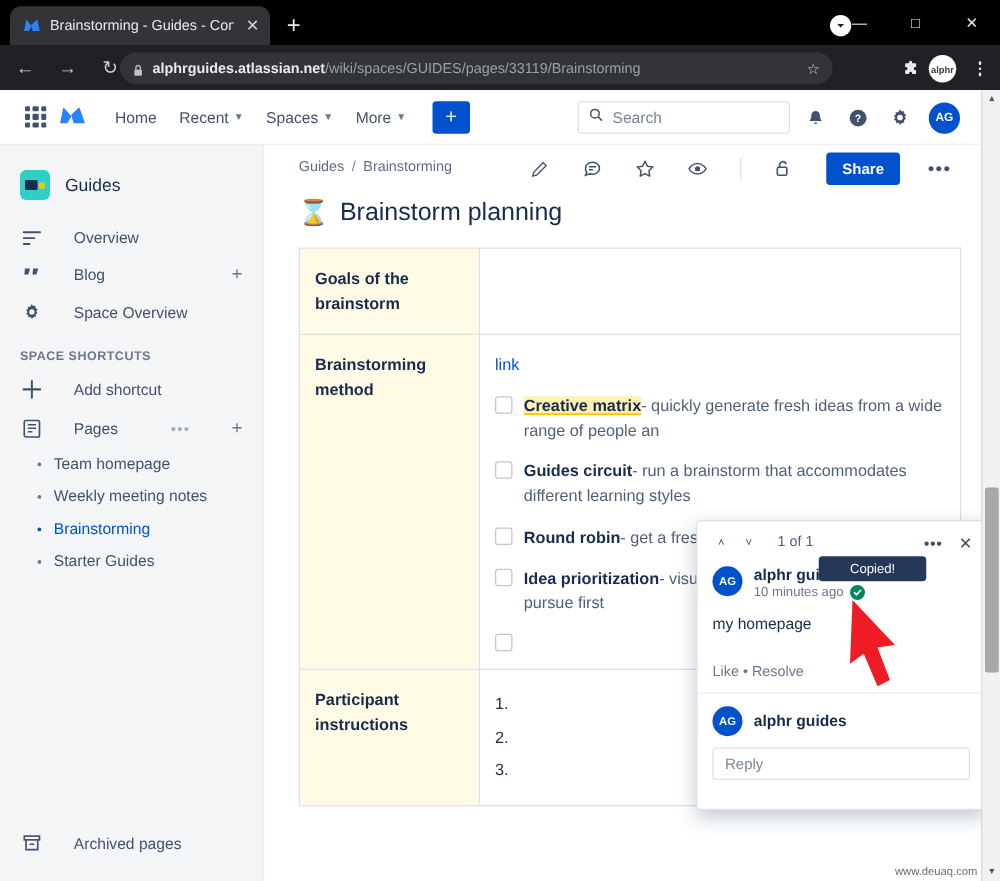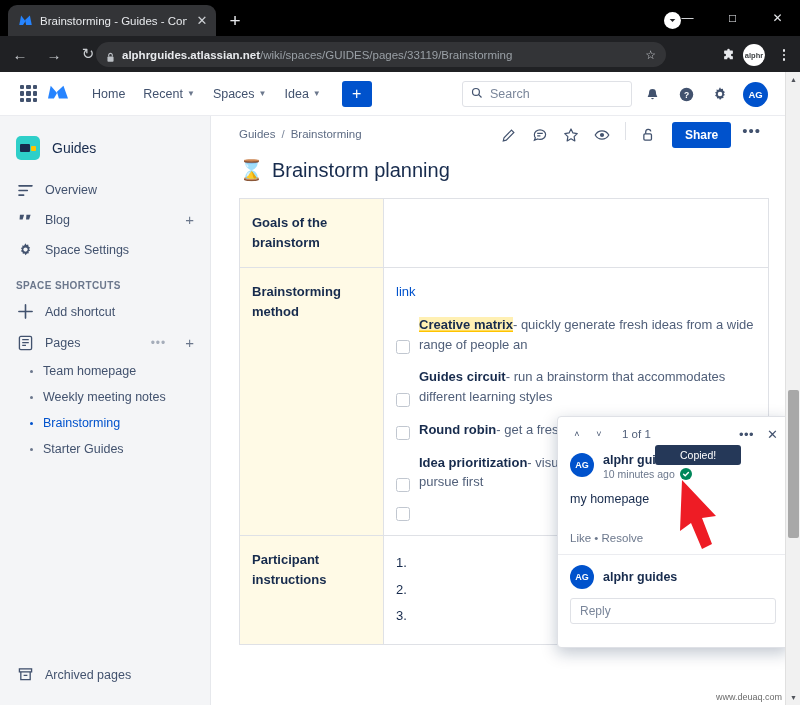--- a/index.html
+++ b/index.html
@@ -145,21 +145,21 @@
   .space-head { display: flex; align-items: center; gap: 12px; padding: 20px 16px 16px 16px; cursor: pointer; }
   .space-ico {
     width: 24px; height: 24px; border-radius: 5px; background: #2ecfc9;
     position: relative; flex: 0 0 24px; overflow: hidden;
   }
   .space-ico .b1 { position: absolute; left: 4px; top: 8px; width: 10px; height: 8px; background: #172b4d; border-radius: 1px; }
   .space-ico .b2 { position: absolute; left: 15px; top: 10px; width: 5px; height: 5px; background: #ffc400; border-radius: 1px; }
   .space-name { font-size: 14px; color: #172b4d; font-weight: 500; }
 
   .sb-row {
-    display: flex; align-items: center; gap: 11px; padding: 7px 16px;
+    display: flex; align-items: center; gap: 25px; padding: 7px 16px;
     font-size: 12.5px; color: #42526e; cursor: pointer; position: relative;
   }
   .sb-ico { width: 18px; flex: 0 0 18px; display: flex; align-items: center; justify-content: center; color: #42526e; }
   .sb-plus { margin-left: auto; color: #6b778c; font-size: 15px; font-weight: 300; }
   .sb-dots { margin-left: auto; color: #a5adba; font-size: 12px; letter-spacing: 1px; }
   .sb-head {
     font-size: 10px; font-weight: bold; color: #6b778c; letter-spacing: .4px;
     padding: 16px 16px 5px 16px; text-transform: uppercase;
   }
   .sb-page {
@@ -170,21 +170,21 @@
   .sb-page.active { color: #0052cc; }
   .sb-page.active .dot { background: #0052cc; }
   .sb-archived { position: absolute; left: 0; bottom: 16px; width: 100%; }
 
   
   .content { position: absolute; left: 211px; top: 44px; width: 574px; height: 589px; background: #fff; }
   .crumbs { position: absolute; left: 28px; top: 12px; font-size: 11.5px; color: #5e6c84; display: flex; gap: 6px; }
   .crumbs a { color: #5e6c84; text-decoration: none; cursor: pointer; }
   .crumbs .sep { color: #7a869a; }
 
-  .ptools { position: absolute; right: 18px; top: 6px; display: flex; align-items: flex-start; gap: 5px; }
+  .ptools { position: absolute; right: 18px; top: 6px; display: flex; align-items: center; gap: 16px; }
   .ptool {
     width: 26px; height: 26px; display: flex; align-items: center;
     justify-content: center; cursor: pointer; border-radius: 3px; color: #42526e;
   }
   .tdiv { width: 1px; height: 18px; background: #dfe1e6; margin: 0 5px; }
   .share-btn {
     background: #0052cc; color: #fff; font-size: 12px; font-weight: bold;
     padding: 6px 13px; border-radius: 3px; cursor: pointer; margin-left: 5px;
   }
   .more-dots { color: #42526e; font-size: 15px; padding: 0 6px; cursor: pointer; letter-spacing: 1px; }
@@ -196,21 +196,21 @@
 
   
   .tbl {
     position: absolute; left: 28px; top: 82px; width: 530px;
     border-collapse: collapse; table-layout: fixed;
   }
   .tbl td { border: 1px solid #dfe1e6; vertical-align: top; padding: 14px 12px; }
   .tbl td.hd { background: #fffae6; width: 144px; font-weight: bold; color: #172b4d; font-size: 13px; line-height: 1.55; }
   .tbl td.bd { font-size: 13px; color: #172b4d; line-height: 1.5; }
   .lnk { color: #0052cc; cursor: pointer; font-size: 13px; }
-  .task { display: flex; gap: 9px; margin-top: 13px; align-items: flex-end; }
+  .task { display: flex; gap: 9px; margin-top: 13px; align-items: flex-start; }
   .task:first-of-type { margin-top: 11px; }
   .cbx {
     width: 14px; height: 14px; flex: 0 0 14px; border: 1.5px solid #c1c7d0;
     border-radius: 2.5px; background: #fff; margin-top: 2px; cursor: pointer;
   }
   .ttext { font-size: 13px; line-height: 1.52; color: #505f79; }
   .ttext b { color: #172b4d; }
   .hl { background: #fff0b3; box-shadow: inset 0 -1.5px 0 #ffc400; }
   .ol { font-size: 13px; color: #172b4d; line-height: 2.05; }
 
@@ -358,21 +358,21 @@
       </div>
       <div class="cnav-item">
         <span>Recent</span>
         <span class="cv">▼</span>
       </div>
       <div class="cnav-item">
         <span>Spaces</span>
         <span class="cv">▼</span>
       </div>
       <div class="cnav-item">
-        <span>Idea</span>
+        <span>More</span>
         <span class="cv">▼</span>
       </div>
       <div class="create-btn">+</div>
     </div>
 
     <div class="csearch">
       <span>
         <svg width="12" height="12" viewBox="0 0 16 16" fill="none" stroke="#42526e" stroke-width="1.6">
             <circle cx="6.6" cy="6.6" r="4.6"></circle>
             <path d="M10.2 10.2 L14 14"></path>
@@ -428,21 +428,21 @@
         <span class="sb-plus">+</span>
       </div>
 
       <div class="sb-row">
         <span class="sb-ico">
           <svg width="15" height="15" viewBox="0 0 24 24" fill="#42526e">
               <path d="M12 2l1.4 2.6 2.9-.5.5 2.9L19.4 9l-1.8 2.3 1.8 2.3-2.6 1.4.5 2.9-2.9.5L12 21l-1.4-2.6-2.9.5-.5-2.9L4.6 14.6 6.4 12 4.6 9.7l2.6-1.4-.5-2.9 2.9.5z"></path>
               <circle cx="12" cy="12" r="3.4" fill="#f4f5f7"></circle>
             </svg>
         </span>
-        <span>Space Settings</span>
+        <span>Space Overview</span>
       </div>
 
       <div class="sb-head">SPACE SHORTCUTS</div>
 
       <div class="sb-row">
         <span class="sb-ico">
           <svg width="17" height="17" viewBox="0 0 18 18" stroke="#42526e" stroke-width="1.7" stroke-linecap="round">
               <path d="M9 2v14M2 9h14"></path>
             </svg>
         </span>

